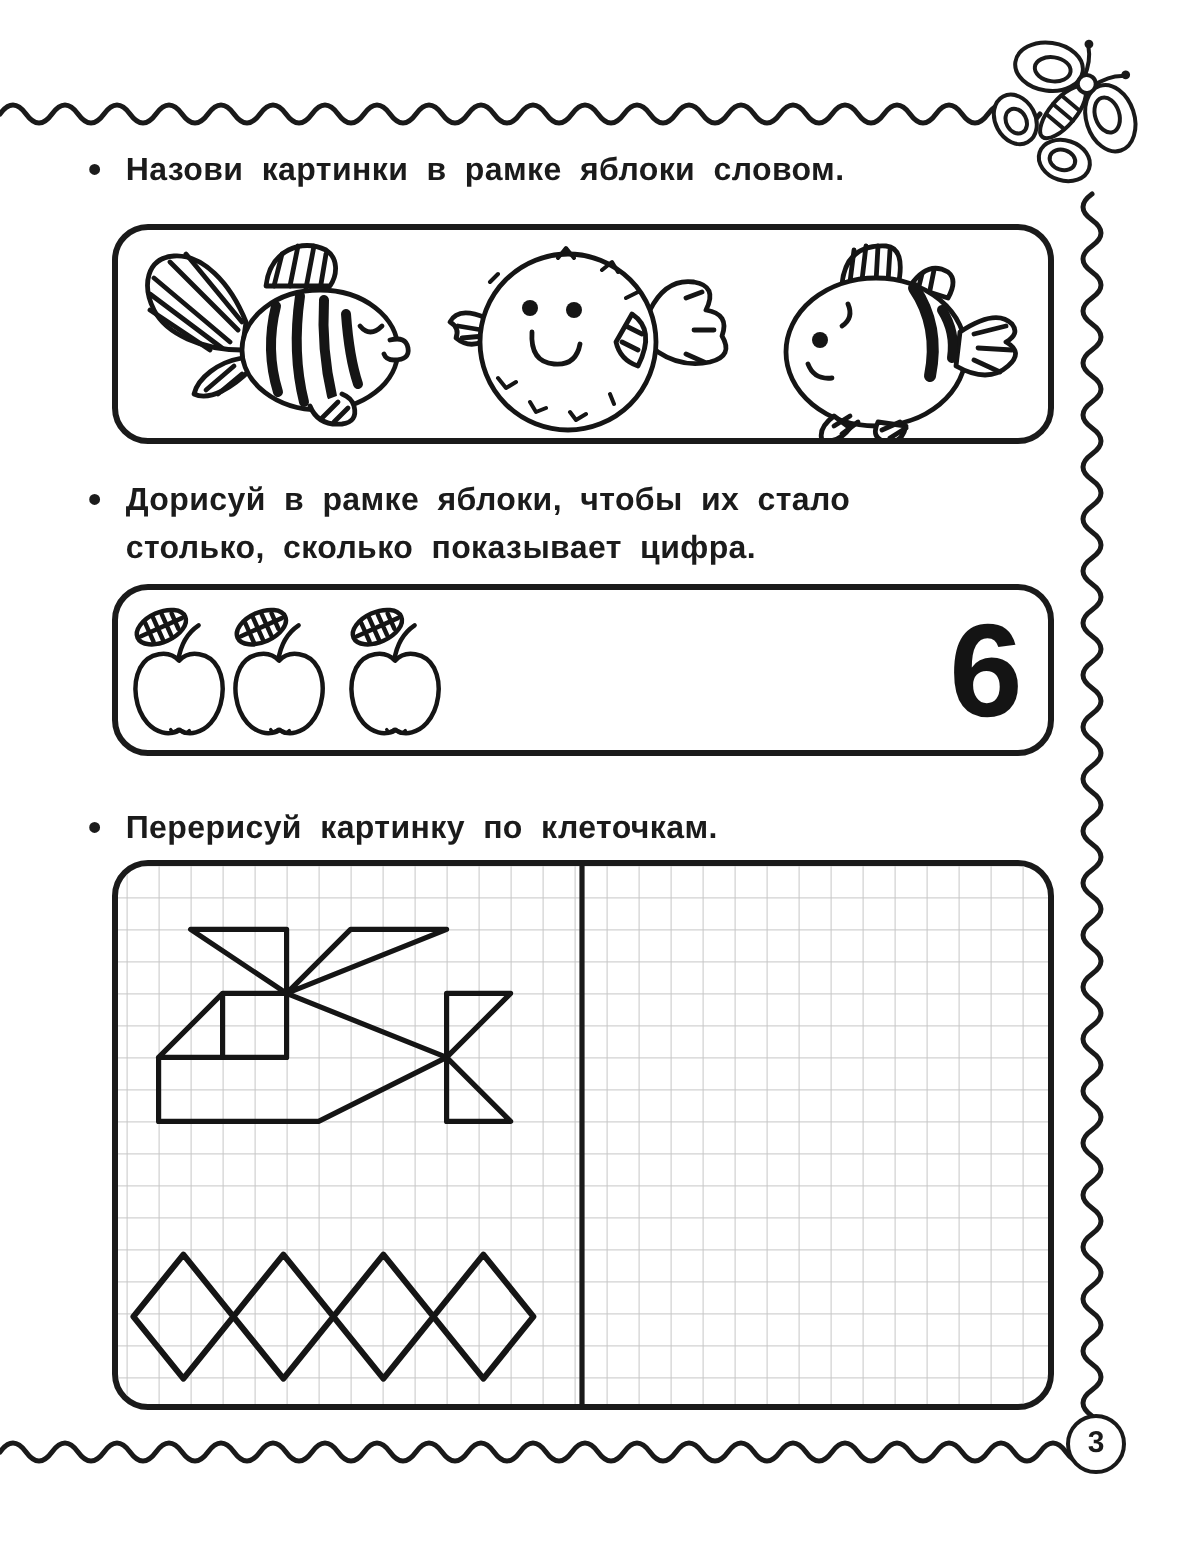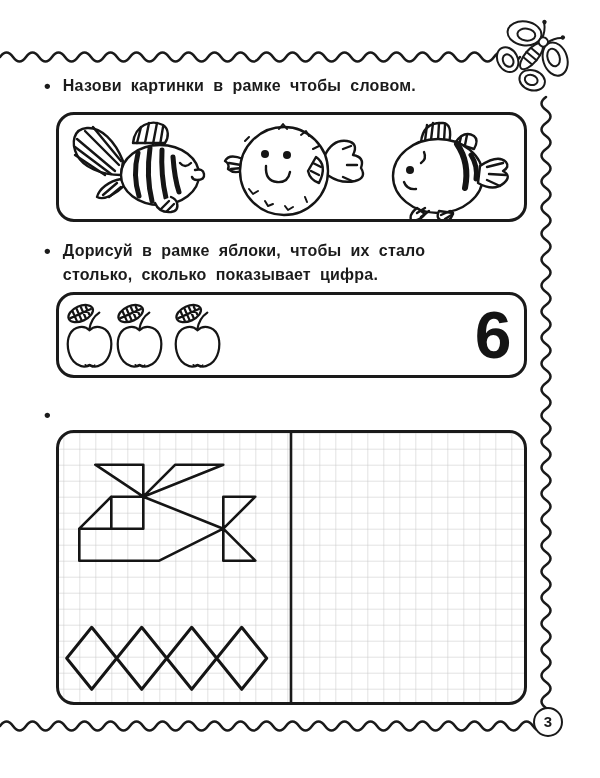--- a/index.html
+++ b/index.html
@@ -78,21 +78,21 @@
           </g>
         <ellipse cx="47" cy="48" rx="6.5" ry="16"></ellipse>
         <path d="M41.5 42 H52.5 M40.5 48 H53.5 M41.5 54 H52.5" fill="none"></path>
         <circle cx="47" cy="29.5" r="4.5"></circle>
       </g>
     </svg>
   </div>
 
   <div class="task task1">
     <span class="bullet">•</span>
-    <span>Назови картинки в рамке чтобы словом.</span>
+    <span>Назови картинки в рамке яблоки словом.</span>
   </div>
 
   <div class="frame frame1">
     <div class="fish-row">
 
       <svg class="fish fish1" width="155" height="105" viewBox="0 0 155 105">
         <g fill="none" stroke="#151515" stroke-width="2.4" stroke-linecap="round" stroke-linejoin="round">
           <path fill="#fff" d="M60 44 C52 24 38 10 24 11 C10 12 8 26 14 38 C20 50 38 58 58 58 Z"></path>
           <path d="M56 48 L22 14 M52 54 L14 22 M48 57 L12 30 M58 44 L30 10 M42 58 L12 38"></path>
           <path fill="#fff" d="M58 62 C46 64 36 72 34 80 C42 84 54 76 62 68 Z"></path>
@@ -169,20 +169,21 @@
       </defs>
       <use href="#apple" x="4" y="4" width="54" height="72"></use>
       <use href="#apple" x="54" y="4" width="54" height="72"></use>
       <use href="#apple" x="112" y="4" width="54" height="72"></use>
     </svg>
     <div class="digit">6</div>
   </div>
 
   <div class="task task3">
     <span class="bullet">•</span>
+    <span>Перерисуй картинку по клеточкам.</span>
   </div>
 
   <div class="frame frame3">
     <svg width="465" height="269" viewBox="0 0 465 269">
       <defs>
         <pattern id="gridPat" x="4.3" y="-0.3" width="16" height="16" patternUnits="userSpaceOnUse">
           <path d="M16 0 H0 V16" fill="none" stroke="#c6c6c6" stroke-width="1"></path>
         </pattern>
       </defs>
       <rect x="0" y="0" width="465" height="269" fill="url(#gridPat)"></rect>

